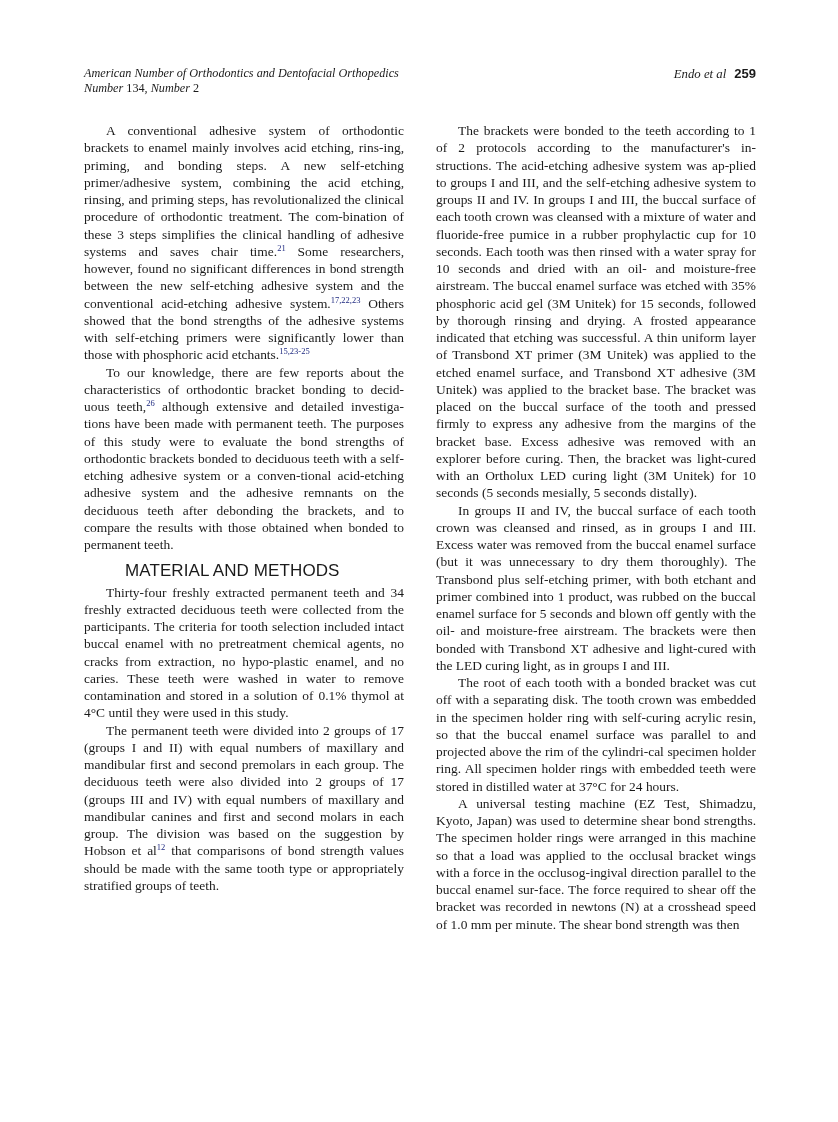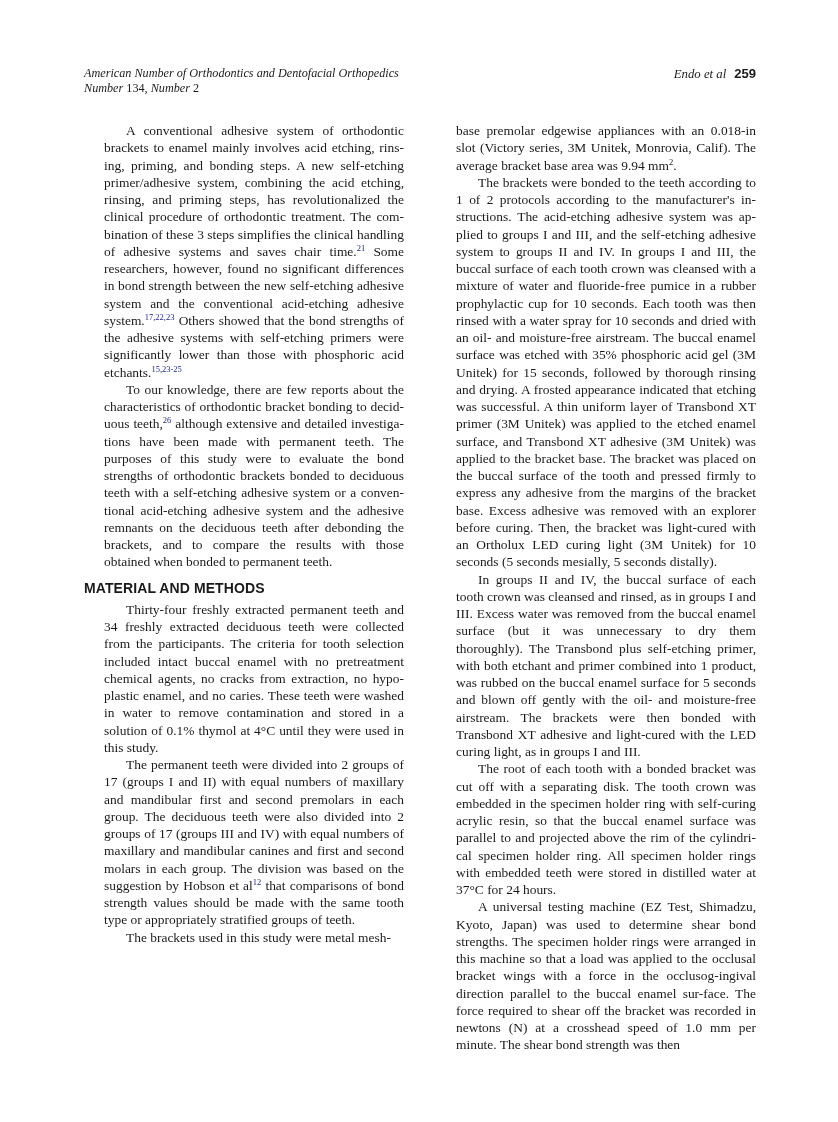--- a/index.html
+++ b/index.html
@@ -45,37 +45,38 @@
       position: absolute;
       top: 122px;
       width: 320px;
       font-size: 13.45px;
       line-height: 17.25px;
       text-align: justify;
       hyphens: manual;
     }
     .col-left { left: 84px; }
     .col-right { left: 436px; }
-    .column p { text-indent: 22px; margin-left: 20px; }
+    .column p { text-indent: 22px; }
     .column p.noindent { text-indent: 0; }
     sup {
       font-size: 8.5px;
       line-height: 0;
       vertical-align: 5px;
       color: #1f2a80;
     }
     sup.plain { color: #1a1a1a; }
     h2.section-heading {
       font-family: "Liberation Sans", sans-serif;
-      font-weight: bold;
-      font-size: 14px;
+      font-weight: normal;
+      font-size: 17px;
       line-height: 17.25px;
       margin-top: 9px;
       margin-bottom: 4px;
       letter-spacing: 0.1px;
+      margin-left: 41px;
     }
   </style>
 </head>
 <body>
 
 <header class="running-header">
   <div class="journal-info">
     <span>American Number of Orthodontics and Dentofacial Orthopedics</span>
     <span><span style="display:inline">Number </span><span class="upright" style="display:inline">134</span><span style="display:inline">, </span><span style="display:inline">Number</span><span class="upright" style="display:inline"> 2</span></span>
   </div>
@@ -83,22 +84,20 @@
     <span class="authors">Endo et al</span><span class="page-number">259</span>
   </div>
 </header>
 
 <section class="column col-left">
   <p><span>A conventional adhesive system of orthodontic brackets to enamel mainly involves acid etching, rins-ing, priming, and bonding steps. A new self-etching primer/adhesive system, combining the acid etching, rinsing, and priming steps, has revolutionalized the clinical procedure of orthodontic treatment. The com-bination of these 3 steps simplifies the clinical handling of adhesive systems and saves chair time.</span><sup>21</sup><span> Some researchers, however, found no significant differences in bond strength between the new self-etching adhesive system and the conventional acid-etching adhesive system.</span><sup>17,22,23</sup><span> Others showed that the bond strengths of the adhesive systems with self-etching primers were significantly lower than those with phosphoric acid etchants.</span><sup>15,23-25</sup></p>
   <p><span>To our knowledge, there are few reports about the characteristics of orthodontic bracket bonding to decid-uous teeth,</span><sup>26</sup><span> although extensive and detailed investiga-tions have been made with permanent teeth. The purposes of this study were to evaluate the bond strengths of orthodontic brackets bonded to deciduous teeth with a self-etching adhesive system or a conven-tional acid-etching adhesive system and the adhesive remnants on the deciduous teeth after debonding the brackets, and to compare the results with those obtained when bonded to permanent teeth.</span></p>
   <h2 class="section-heading">MATERIAL AND METHODS</h2>
   <p>Thirty-four freshly extracted permanent teeth and 34 freshly extracted deciduous teeth were collected from the participants. The criteria for tooth selection included intact buccal enamel with no pretreatment chemical agents, no cracks from extraction, no hypo-plastic enamel, and no caries. These teeth were washed in water to remove contamination and stored in a solution of 0.1% thymol at 4°C until they were used in this study.</p>
   <p><span>The permanent teeth were divided into 2 groups of 17 (groups I and II) with equal numbers of maxillary and mandibular first and second premolars in each group. The deciduous teeth were also divided into 2 groups of 17 (groups III and IV) with equal numbers of maxillary and mandibular canines and first and second molars in each group. The division was based on the suggestion by Hobson et al</span><sup>12</sup><span> that comparisons of bond strength values should be made with the same tooth type or appropriately stratified groups of teeth.</span></p>
-  <p>The brackets used in this study were metal mesh-</p>
 </section>
 
 <section class="column col-right">
-  <p class="noindent"><span>base premolar edgewise appliances with an 0.018-in slot (Victory series, 3M Unitek, Monrovia, Calif). The average bracket base area was 9.94 mm</span><sup class="plain">2</sup><span>.</span></p>
   <p>The brackets were bonded to the teeth according to 1 of 2 protocols according to the manufacturer's in-structions. The acid-etching adhesive system was ap-plied to groups I and III, and the self-etching adhesive system to groups II and IV. In groups I and III, the buccal surface of each tooth crown was cleansed with a mixture of water and fluoride-free pumice in a rubber prophylactic cup for 10 seconds. Each tooth was then rinsed with a water spray for 10 seconds and dried with an oil- and moisture-free airstream. The buccal enamel surface was etched with 35% phosphoric acid gel (3M Unitek) for 15 seconds, followed by thorough rinsing and drying. A frosted appearance indicated that etching was successful. A thin uniform layer of Transbond XT primer (3M Unitek) was applied to the etched enamel surface, and Transbond XT adhesive (3M Unitek) was applied to the bracket base. The bracket was placed on the buccal surface of the tooth and pressed firmly to express any adhesive from the margins of the bracket base. Excess adhesive was removed with an explorer before curing. Then, the bracket was light-cured with an Ortholux LED curing light (3M Unitek) for 10 seconds (5 seconds mesially, 5 seconds distally).</p>
   <p>In groups II and IV, the buccal surface of each tooth crown was cleansed and rinsed, as in groups I and III. Excess water was removed from the buccal enamel surface (but it was unnecessary to dry them thoroughly). The Transbond plus self-etching primer, with both etchant and primer combined into 1 product, was rubbed on the buccal enamel surface for 5 seconds and blown off gently with the oil- and moisture-free airstream. The brackets were then bonded with Transbond XT adhesive and light-cured with the LED curing light, as in groups I and III.</p>
   <p>The root of each tooth with a bonded bracket was cut off with a separating disk. The tooth crown was embedded in the specimen holder ring with self-curing acrylic resin, so that the buccal enamel surface was parallel to and projected above the rim of the cylindri-cal specimen holder ring. All specimen holder rings with embedded teeth were stored in distilled water at 37°C for 24 hours.</p>
   <p>A universal testing machine (EZ Test, Shimadzu, Kyoto, Japan) was used to determine shear bond strengths. The specimen holder rings were arranged in this machine so that a load was applied to the occlusal bracket wings with a force in the occlusog-ingival direction parallel to the buccal enamel sur-face. The force required to shear off the bracket was recorded in newtons (N) at a crosshead speed of 1.0 mm per minute. The shear bond strength was then</p>
 </section>
 
 </body></html>

